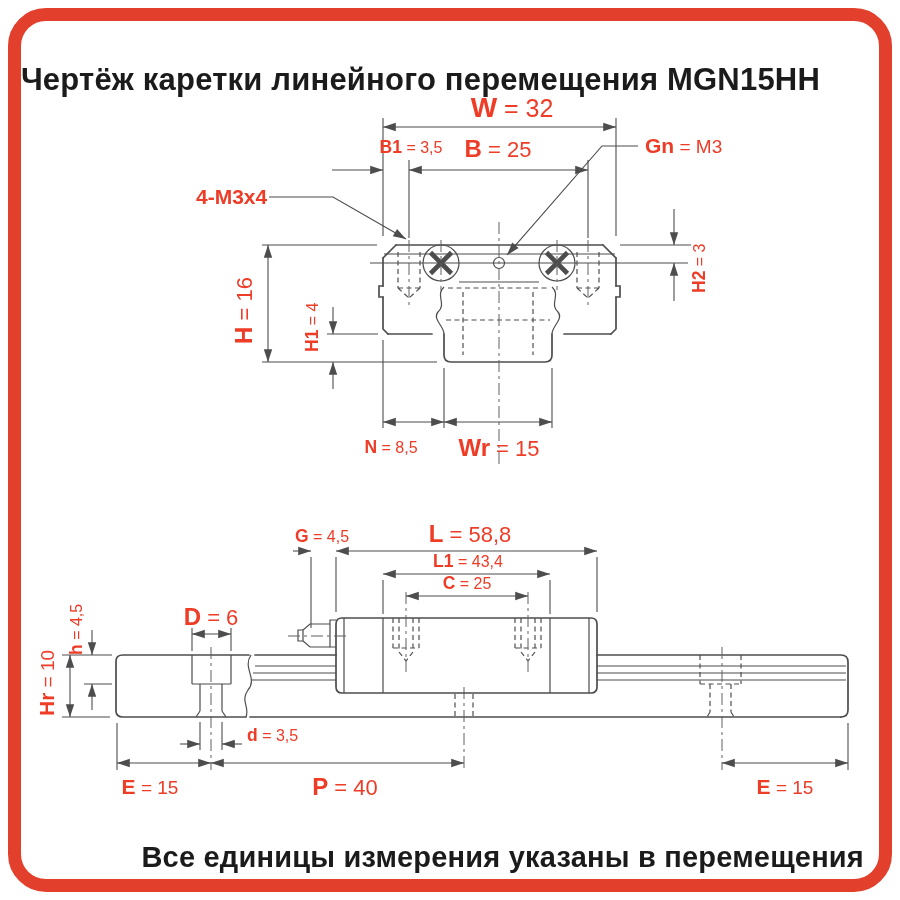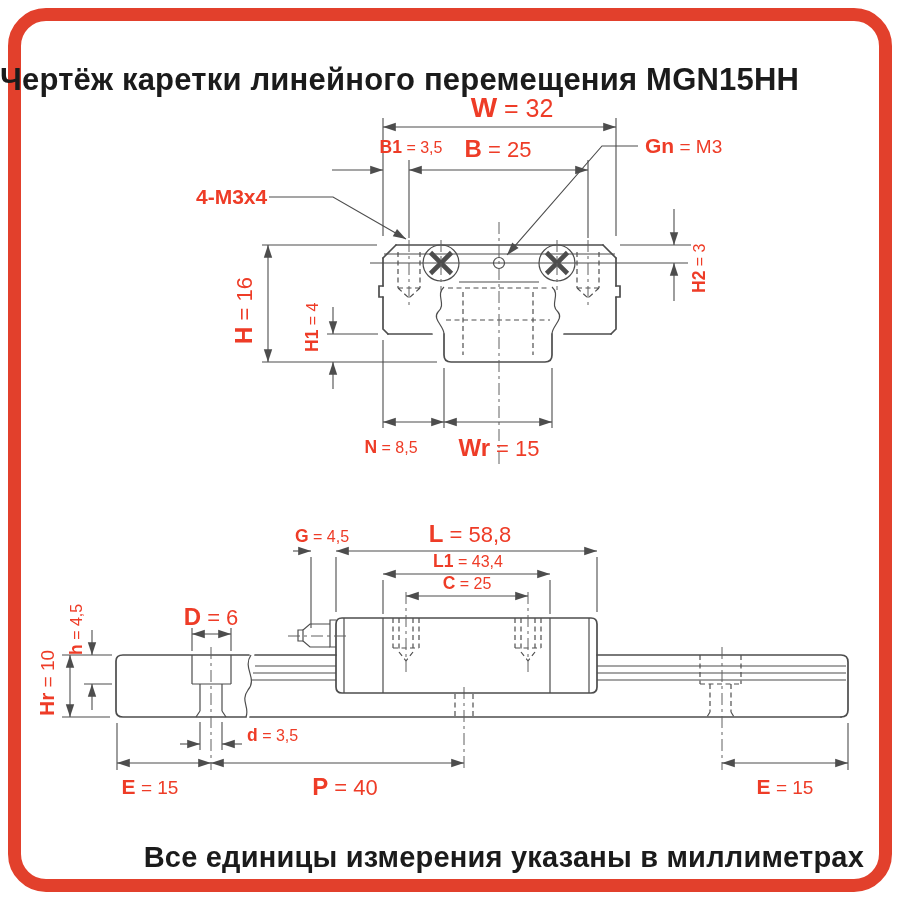--- a/index.html
+++ b/index.html
@@ -5,21 +5,21 @@
   html,body{margin:0;padding:0;}
   body{
     width:900px;height:900px;position:relative;background:#ffffff;
     font-family:"Liberation Sans", sans-serif;overflow:hidden;
   }
   .frame{
     position:absolute;left:8px;top:8px;right:8px;bottom:8px;
     border:13px solid #e2402c;border-radius:38px;pointer-events:none;
   }
   .title{
-    position:absolute;top:62px;left:0;width:820px;text-align:left;
+    position:absolute;top:62px;left:0;width:820px;text-align:right;
     font-size:31px;font-weight:700;color:#1b1b1b;letter-spacing:.2px;
   }
   .footnote{
     position:absolute;top:841px;right:36px;
     font-size:29px;font-weight:700;color:#1b1b1b;letter-spacing:.2px;
   }
   svg{position:absolute;left:0;top:0;}
   .ol{stroke:#4d4d4d;stroke-width:1.7;fill:none;stroke-linecap:round;}
   .il{stroke:#4d4d4d;stroke-width:1.2;fill:none;}
   .xl2{stroke:#4d4d4d;stroke-width:4.6;fill:none;}
@@ -251,13 +251,13 @@
       <text class="dt t-lg" x="345" y="795" text-anchor="middle"><tspan class="sym">P</tspan><tspan> = 40</tspan></text>
     </g>
     <g>
       <path class="dim" d="M848,723 L848,770"></path>
       <line class="dim" x1="722" y1="763" x2="848" y2="763" marker-start="url(#ah)" marker-end="url(#ah)"></line>
       <text class="dt t-md" x="785" y="794" text-anchor="middle"><tspan class="sym">E</tspan><tspan> = 15</tspan></text>
     </g>
   </g>
 </svg>
 
-<div class="footnote">Все единицы измерения указаны в миллиметрах</div>
+<div class="footnote">Все единицы измерения указаны в перемещения</div>
 
 </body></html>

